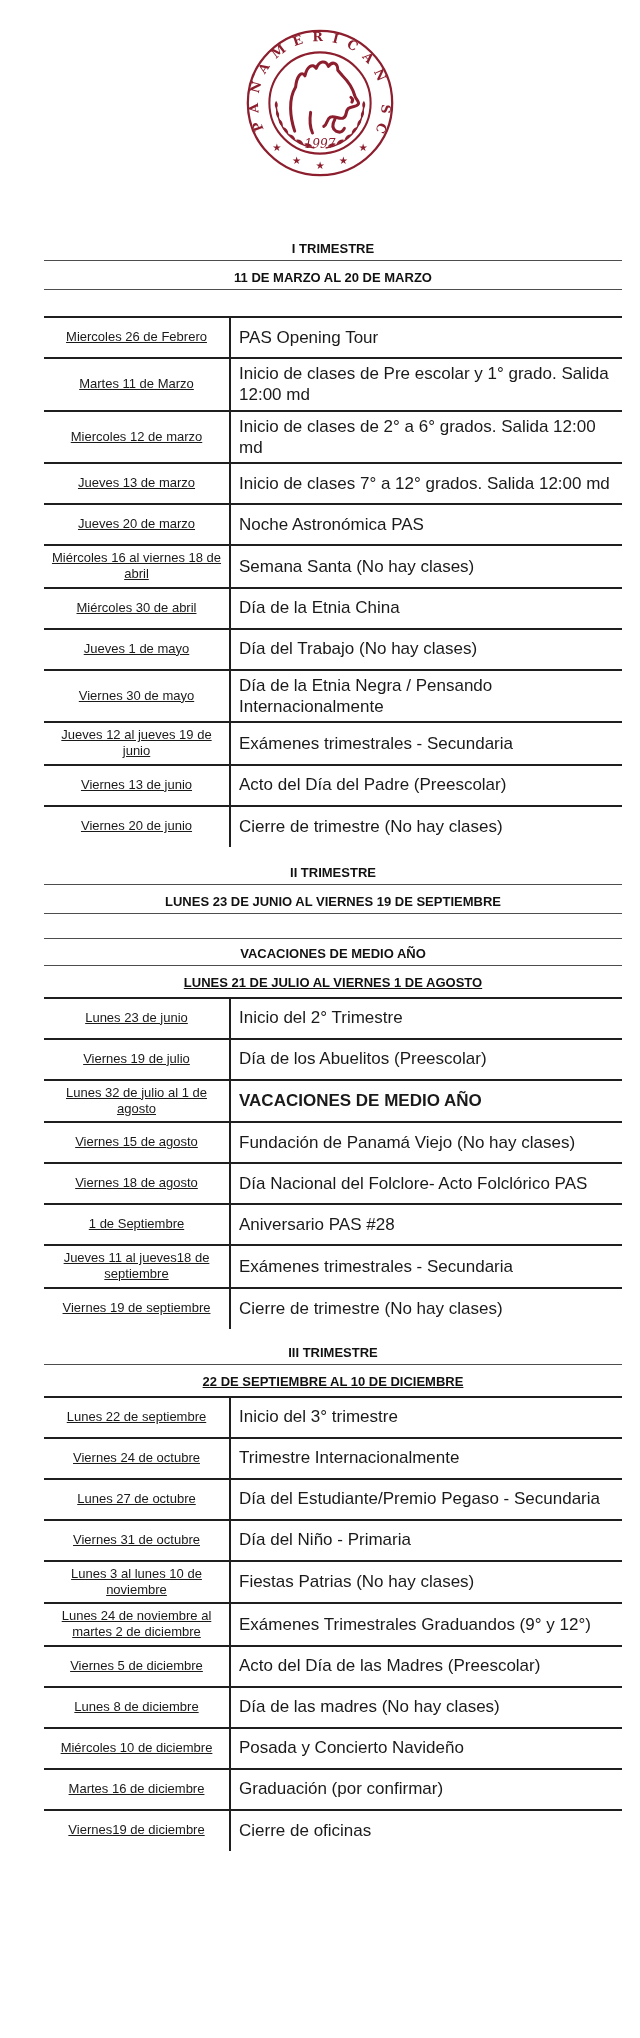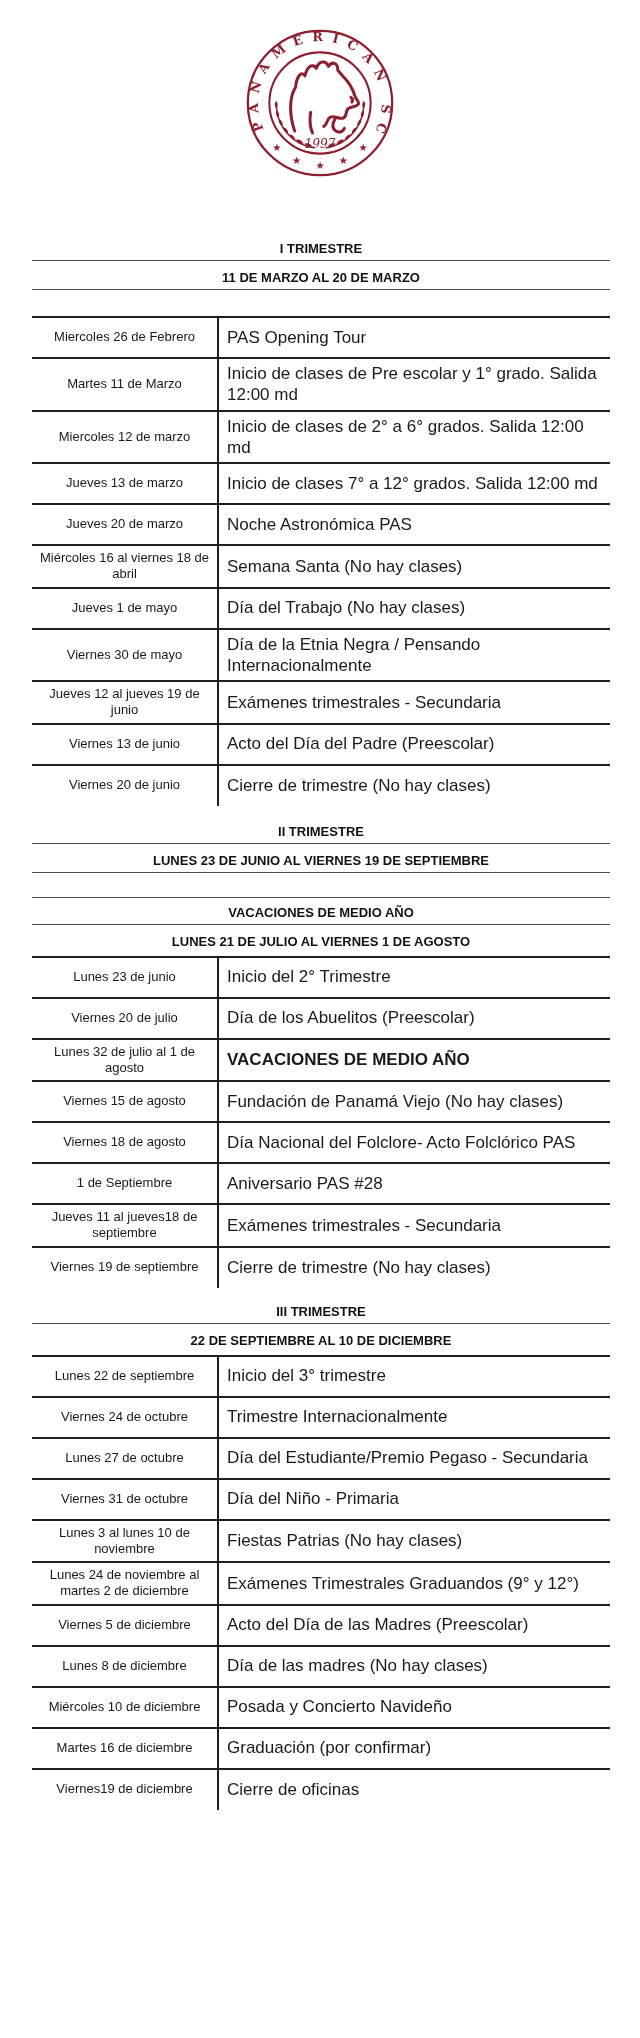--- a/index.html
+++ b/index.html
@@ -2,52 +2,52 @@
 <html><head>
 <meta charset="utf-8">
 <style>
   html, body { margin:0; padding:0; }
   body {
     width:640px; height:2038px; background:#ffffff;
     font-family:"Liberation Sans", sans-serif; color:#1a1a1a;
     overflow:hidden;
   }
   .page { width:640px; height:2038px; position:relative; }
-  .content { width:578px; margin-left:32px; }
+  .content { width:578px; margin-left:44px; }
 
   
   .logo-wrap { padding-top:28px; text-align:center; }
   .logo-wrap svg { display:inline-block; }
 
   
   .h-row {
     text-align:center; font-weight:bold; font-size:13px; color:#111;
     padding:9px 0 4px 0; border-bottom:1px solid #4d4d4d;
   }
-  .h-row.no-line { border-bottom:none; }
+  .h-row.no-line { border-bottom:none;text-decoration:underline; }
   .sec1-title { margin-top:50px; }
   .sec2-title { padding-top:18px; }
   .sec3-title { padding-top:16px; }
   .gap26 { height:26px; }
   .gap24 { height:24px; }
   .boxed-top { border-top:1px solid #4d4d4d; }
   .sub-tight { padding:9px 0 7px 0; }
 
   
   table.cal {
     width:578px; border-collapse:collapse; table-layout:fixed;
     border-top:2px solid #1f1f1f;
   }
   table.cal tr { height:41px; }
   table.cal tr { border-bottom:2px solid #1f1f1f; }
   table.cal tr:last-child { border-bottom:none; }
   td.date {
     width:175px; text-align:center; vertical-align:middle;
     border-right:2px solid #1f1f1f; padding:4px 5px;
-    font-size:13px; line-height:1.25;
+    font-size:13px; line-height:1.25;text-decoration:underline;
   }
   td.event {
     text-align:left; vertical-align:middle; padding:4px 8px;
     font-size:17px; line-height:1.25;
   }
   td.event.bold { font-weight:bold; }
 </style>
 </head>
 <body>
 
@@ -132,20 +132,24 @@
           </tr>
           <tr>
             <td class="date">Jueves 20 de marzo</td>
             <td class="event">Noche Astronómica PAS</td>
           </tr>
           <tr>
             <td class="date">Miércoles 16 al viernes 18 de abril</td>
             <td class="event">Semana Santa (No hay clases)</td>
           </tr>
           <tr>
+            <td class="date">Miércoles 30 de abril</td>
+            <td class="event">Día de la Etnia China</td>
+          </tr>
+          <tr>
             <td class="date">Jueves 1 de mayo</td>
             <td class="event">Día del Trabajo (No hay clases)</td>
           </tr>
           <tr>
             <td class="date">Viernes 30 de mayo</td>
             <td class="event">Día de la Etnia Negra / Pensando Internacionalmente</td>
           </tr>
           <tr>
             <td class="date">Jueves 12 al jueves 19 de junio</td>
             <td class="event">Exámenes trimestrales - Secundaria</td>
@@ -166,21 +170,21 @@
     <div class="gap24"></div>
     <div class="h-row boxed-top" style="padding-top:7px;">VACACIONES DE MEDIO AÑO</div>
     <div class="h-row no-line sub-tight">LUNES 21 DE JULIO AL VIERNES 1 DE AGOSTO</div>
     <table class="cal">
       <tbody>
           <tr>
             <td class="date">Lunes 23 de junio</td>
             <td class="event">Inicio del 2° Trimestre</td>
           </tr>
           <tr>
-            <td class="date">Viernes 20 de julio</td>
+            <td class="date">Viernes 19 de julio</td>
             <td class="event">Día de los Abuelitos (Preescolar)</td>
           </tr>
           <tr>
             <td class="date">Lunes 32 de julio al 1 de agosto</td>
             <td class="event bold">VACACIONES DE MEDIO AÑO</td>
           </tr>
           <tr>
             <td class="date">Viernes 15 de agosto</td>
             <td class="event">Fundación de Panamá Viejo (No hay clases)</td>
           </tr>

